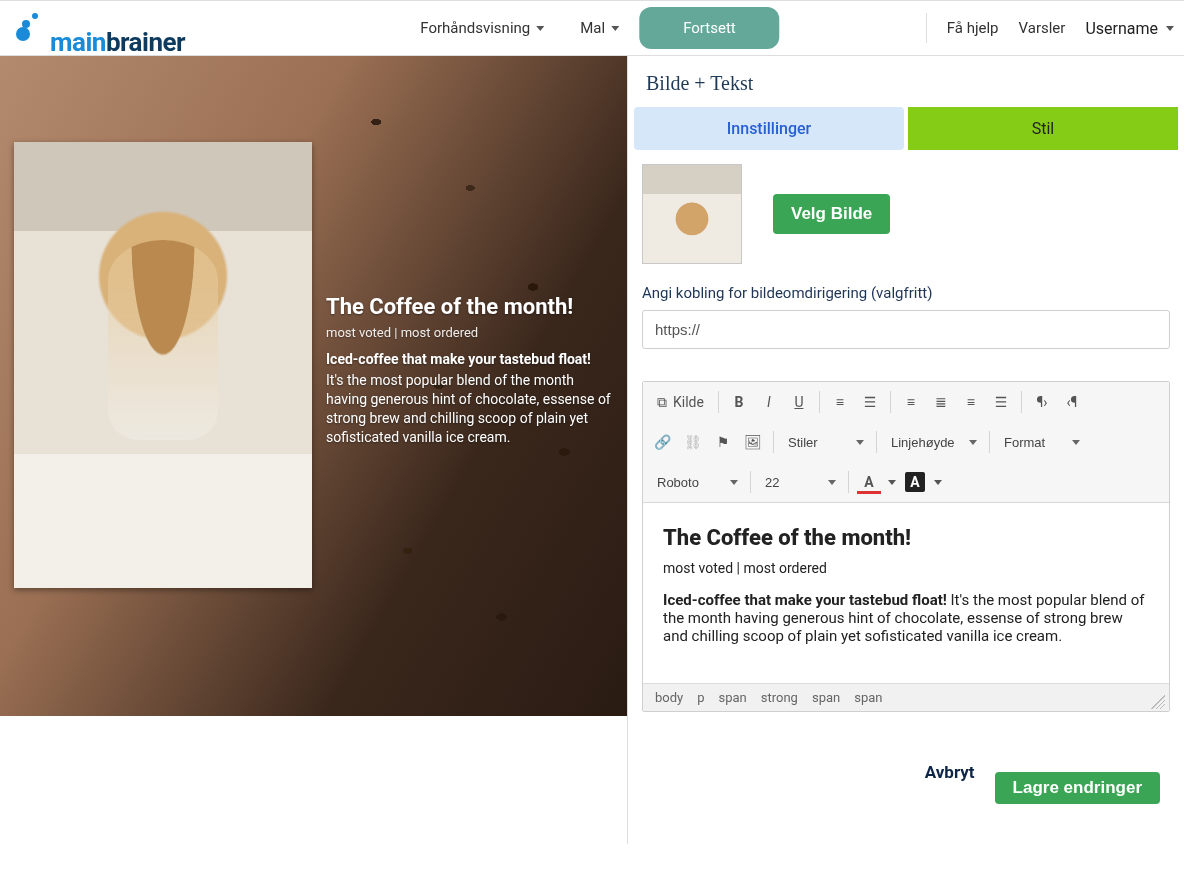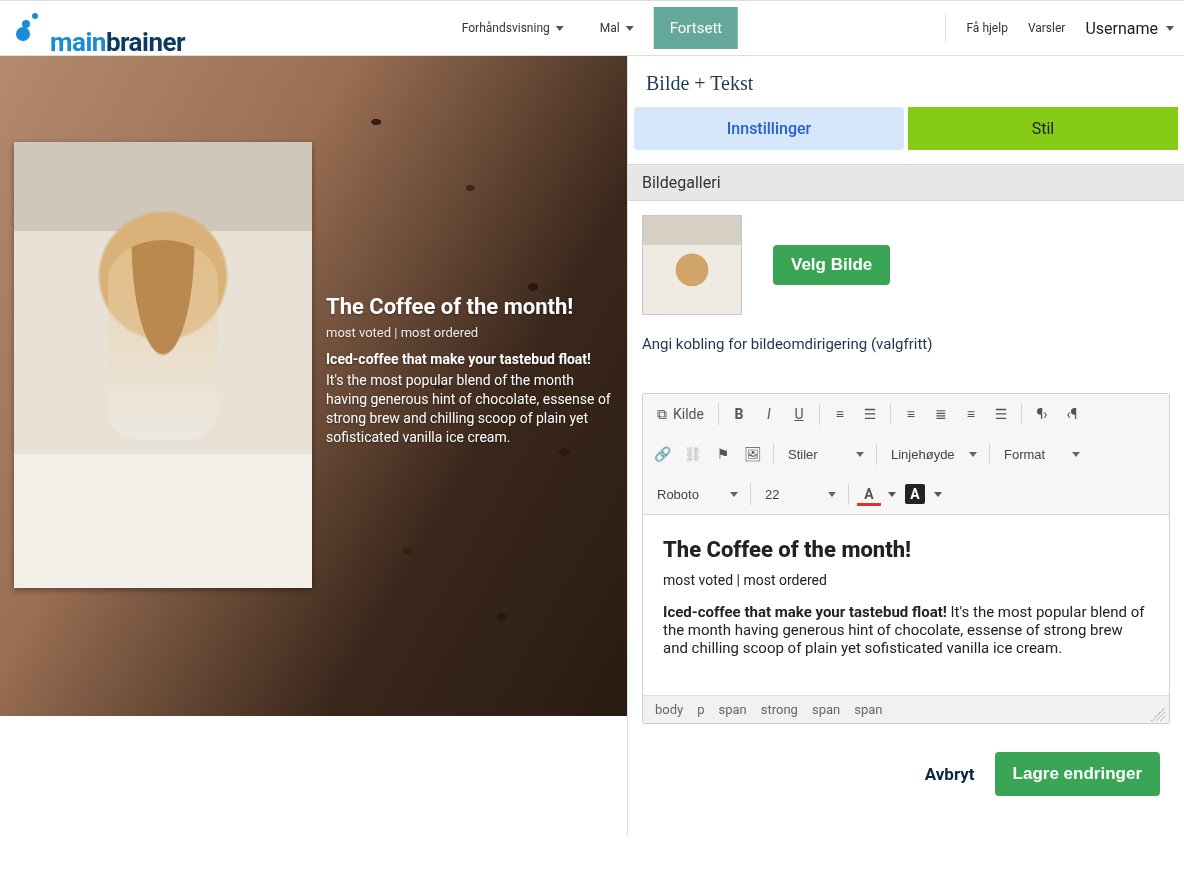--- a/index.html
+++ b/index.html
@@ -36,28 +36,28 @@
   .d2{width:8px;height:8px;top:7px;left:8px;}
   .d3{width:14px;height:14px;top:14px;left:2px;}
   .logo-text { font-size: 26px; font-weight:700; letter-spacing:-.5px;margin-top:28px;}
   .logo-main{color:#1a8bd8;}
   .logo-sub{color:#0d3a5f;}
   .nav-center {
     display:flex; align-items:center; gap:4px;
     position:absolute; left:50%; transform:translateX(-50%);
   }
   .nav-link {
-    padding: 10px 16px; color:#333; font-size:12px; cursor:pointer;
+    padding: 10px 16px; color:#333; font-size:15px; cursor:pointer;
     display:flex; align-items:center; gap:6px;
   }
   .caret-down {
     width:0;height:0;border-left:4px solid transparent;border-right:4px solid transparent;border-top:5px solid #555;
   }
   .btn-continue {
-    background:#64a89a; color:#fff; padding:12px 16px; font-size:15px; cursor:pointer;
+    background:#64a89a; color:#fff; padding:12px 44px; font-size:15px; cursor:pointer;border-radius:12px;
   }
   .nav-right {
     display:flex; align-items:center; gap:20px; margin-left:auto;
   }
   .vsep{width:1px;height:30px;background:#ddd;}
   .username{display:flex;align-items:center;gap:8px;font-size:16px;color:#222;}
 
   
   .workspace { display:flex; }
   .canvas {
@@ -180,21 +180,21 @@
     background:
       linear-gradient(135deg, transparent 0 50%, #bbb 50% 55%, transparent 55% 65%, #bbb 65% 70%, transparent 70% 80%, #bbb 80% 85%, transparent 85%);
   }
 
   .panel-footer{
     display:flex;justify-content:flex-end;gap:20px;padding:28px 24px 40px;align-items:center;
   }
   .btn-cancel{color:#0d2547;font-size:17px;font-weight:700;cursor:pointer;}
   .btn-save{
     background:#3aa655;color:#fff;font-size:17px;font-weight:600;
-    padding:12px 18px;border-radius:4px;cursor:pointer;border:none;
+    padding:6px 18px;border-radius:4px;cursor:pointer;border:none;margin-top:32px;
   }
 
   
   .i{font-style:normal;}
 </style>
 </head>
 <body>
 
 <div class="topbar">
   <div class="logo">
@@ -245,29 +245,29 @@
   </div>
 
   <div class="panel">
     <div class="panel-title">Bilde + Tekst</div>
 
     <div class="tabs">
       <div class="tab active">Innstillinger</div>
       <div class="tab inactive">Stil</div>
     </div>
 
-    <div class="section-hdr">Bildegalleri</div>
 
     <div class="section-body">
       <div class="thumb-row">
         <div class="thumb"></div>
         <button class="btn-green">Velg Bilde</button>
       </div>
 
       <div class="field-label">Angi kobling for bildeomdirigering (valgfritt)</div>
+      <input class="text-input" value="https://" style="">
     </div>
 
     <div class="editor">
       <div class="toolbar">
 
         <div class="kilde">
           <i class="i">⧉</i>
           <span>Kilde</span>
         </div>
         <span class="tb-sep"></span>

